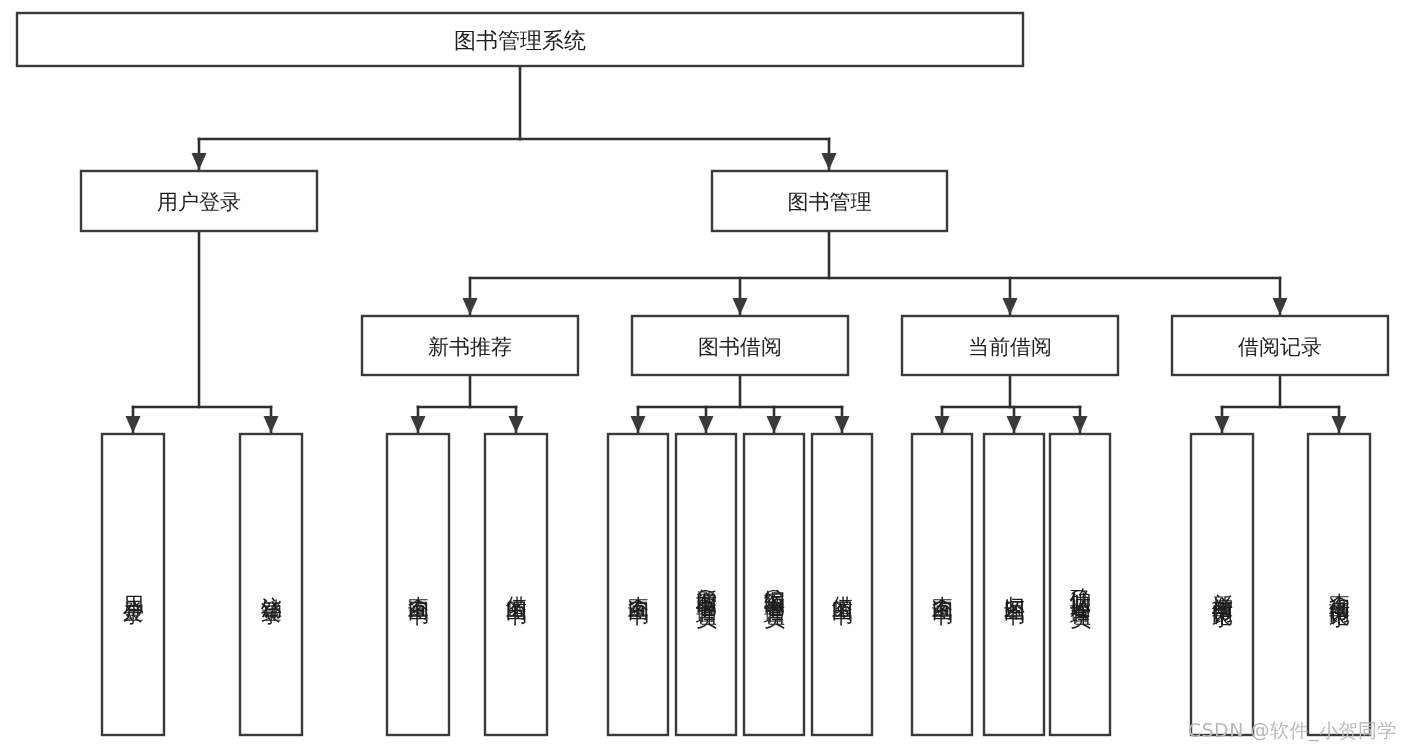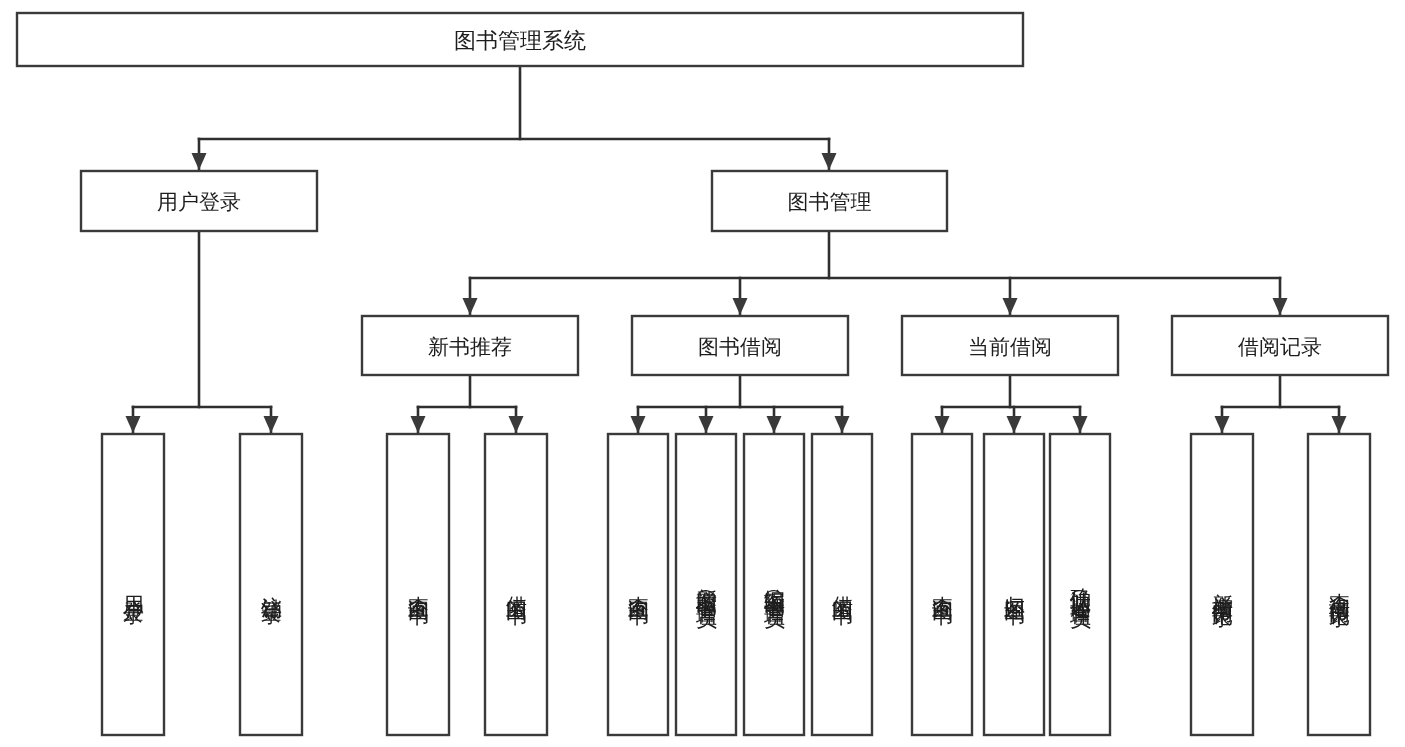--- a/index.html
+++ b/index.html
@@ -256,14 +256,15 @@
         <span class="leaf-label">确认归还（管理员）</span>
       </div>
       <div class="leaf-label-wrap" style="left: 1191px; top: 434px; width: 62px; height: 301px;">
         <span class="leaf-label">新增借阅记录</span>
       </div>
       <div class="leaf-label-wrap" style="left: 1308px; top: 434px; width: 62px; height: 301px;">
         <span class="leaf-label">查询借阅记录</span>
       </div>
     </div>
 
+  <div class="watermark">CSDN @软件_小贺同学</div>
 
 </div>
 
 </body></html>

